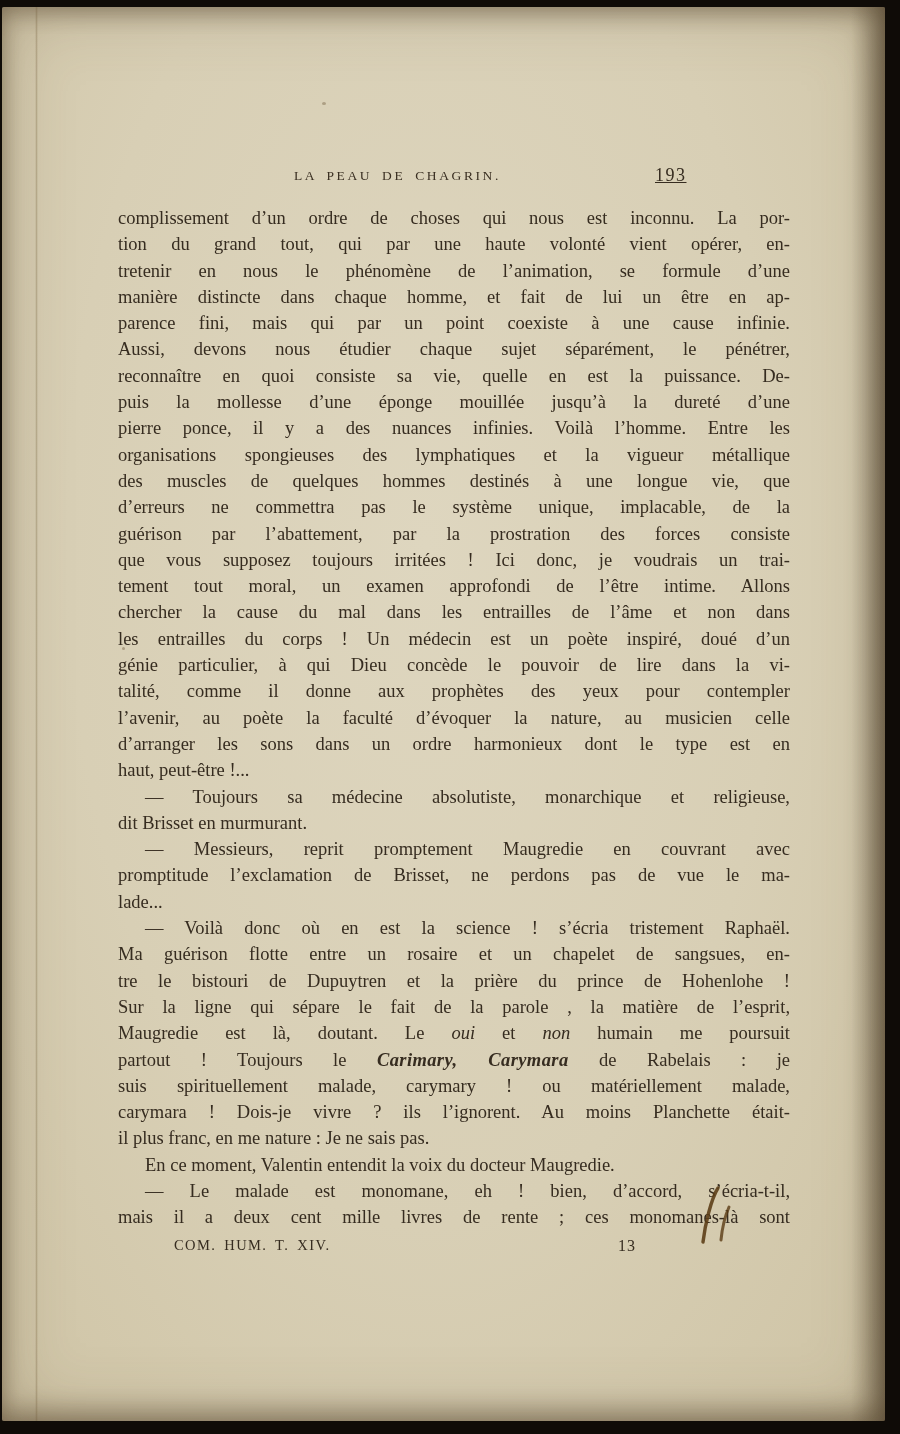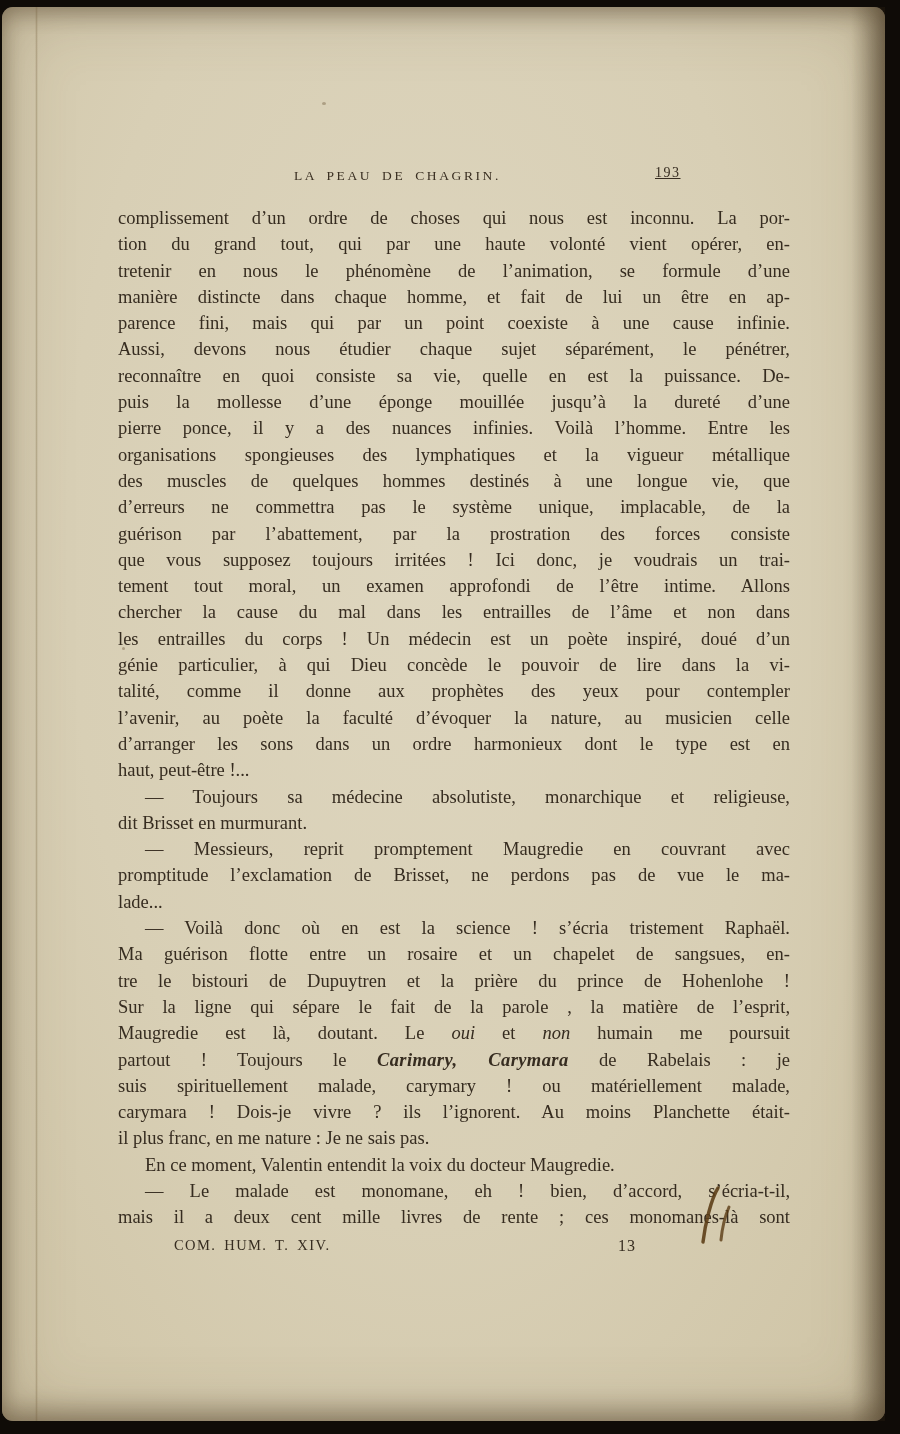--- a/index.html
+++ b/index.html
@@ -12,21 +12,21 @@
   }
   .page {
     position:absolute;
     left:2px; top:7px; right:15px; bottom:13px;
     background: radial-gradient(ellipse at 48% 38%, #ded6bf 0%, #d8cfb5 55%, #cec3a4 100%);
     box-shadow:
       inset 0 0 70px rgba(92,72,42,0.28),
       inset -14px 0 26px rgba(60,44,22,0.30),
       inset 0 -12px 22px rgba(60,44,22,0.25),
       inset 0 10px 18px rgba(60,44,22,0.18);
-    border-radius:11px;
+    border-radius:2px;
   }
   .crease {
     position:absolute; left:33px; top:0; bottom:0; width:3px;
     background:linear-gradient(to right, rgba(110,88,52,0), rgba(110,88,52,0.28), rgba(110,88,52,0));
   }
   .right-shade {
     position:absolute; right:0; top:0; bottom:0; width:34px;
     background:linear-gradient(to right, rgba(50,36,18,0), rgba(50,36,18,0.30));
   }
   .text-block {
@@ -34,21 +34,21 @@
     color:#362c20;
   }
   .header { position:relative; height:40px; }
   .running-title {
     position:absolute; left:176px; top:3px;
     font-size:13.5px; letter-spacing:2.6px; word-spacing:4px;
     color:#3a2f22;
   }
   .page-number {
     position:absolute; left:537px; top:0;
-    font-size:14px; letter-spacing:1.5px;text-decoration:underline;
+    font-size:18px; letter-spacing:1.5px;text-decoration:underline;
   }
   .page-body { font-size:18.5px; line-height:26.3px; }
   .line {
     text-align:justify;
     text-align-last:justify;
     -moz-text-align-last:justify;
   }
   .line.last {
     text-align-last:left;
     font-family:Liberation Serif, serif;

